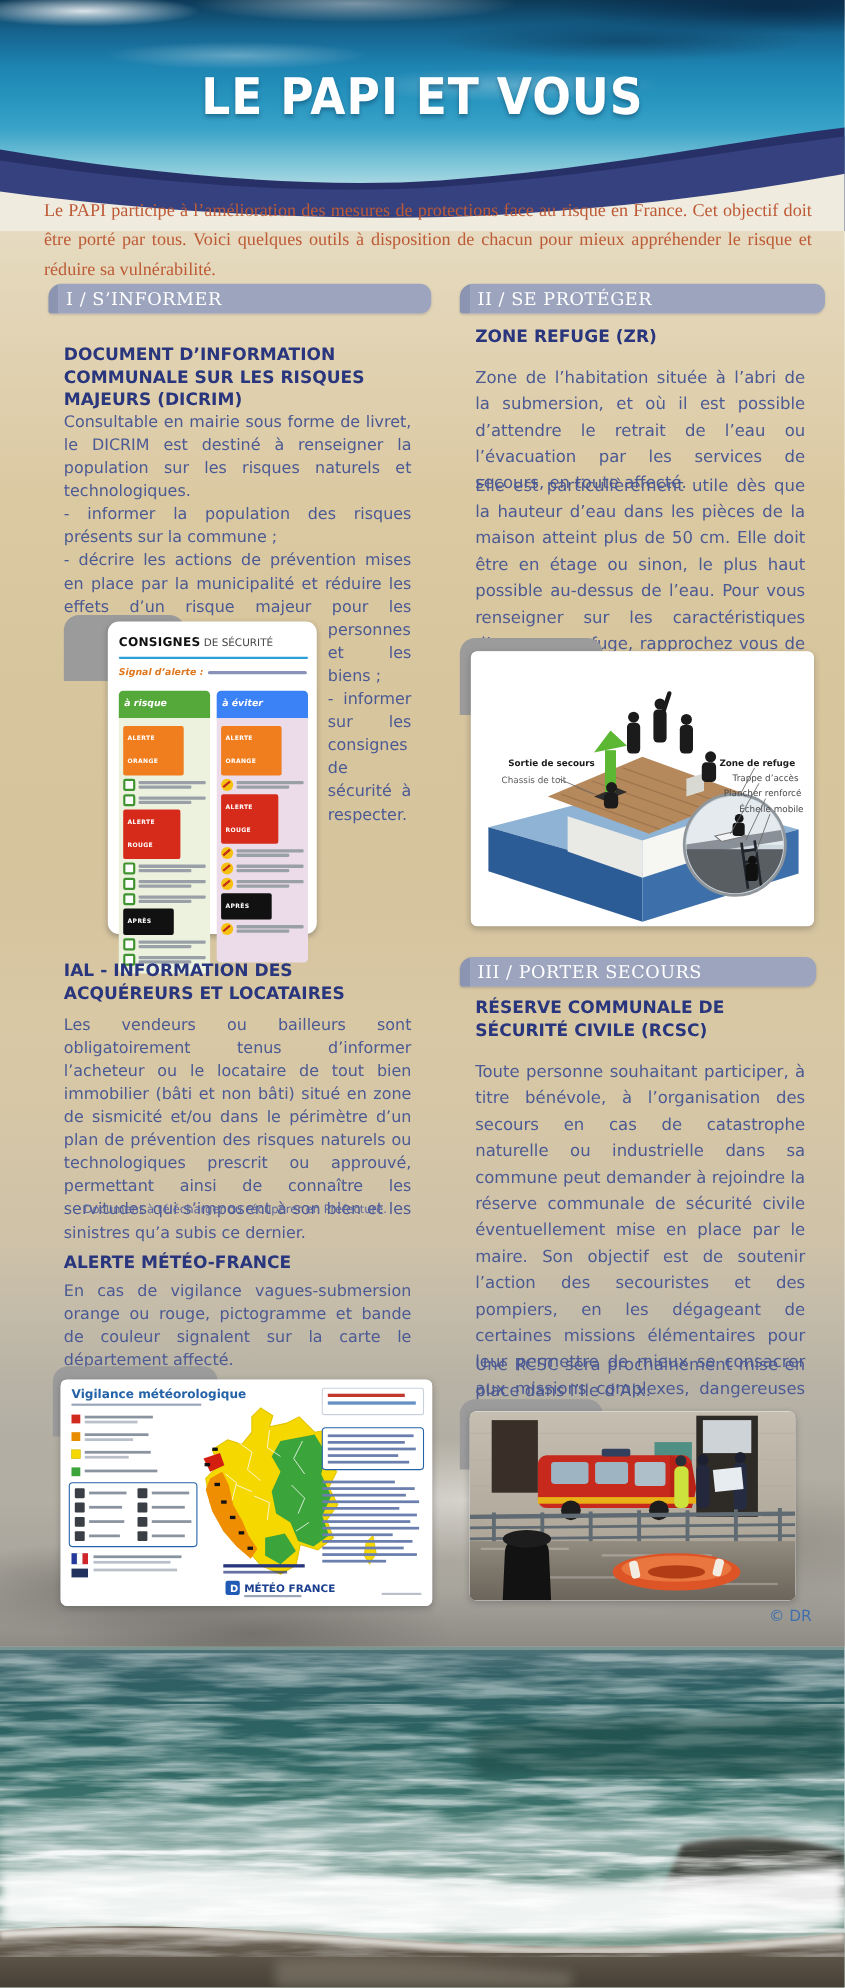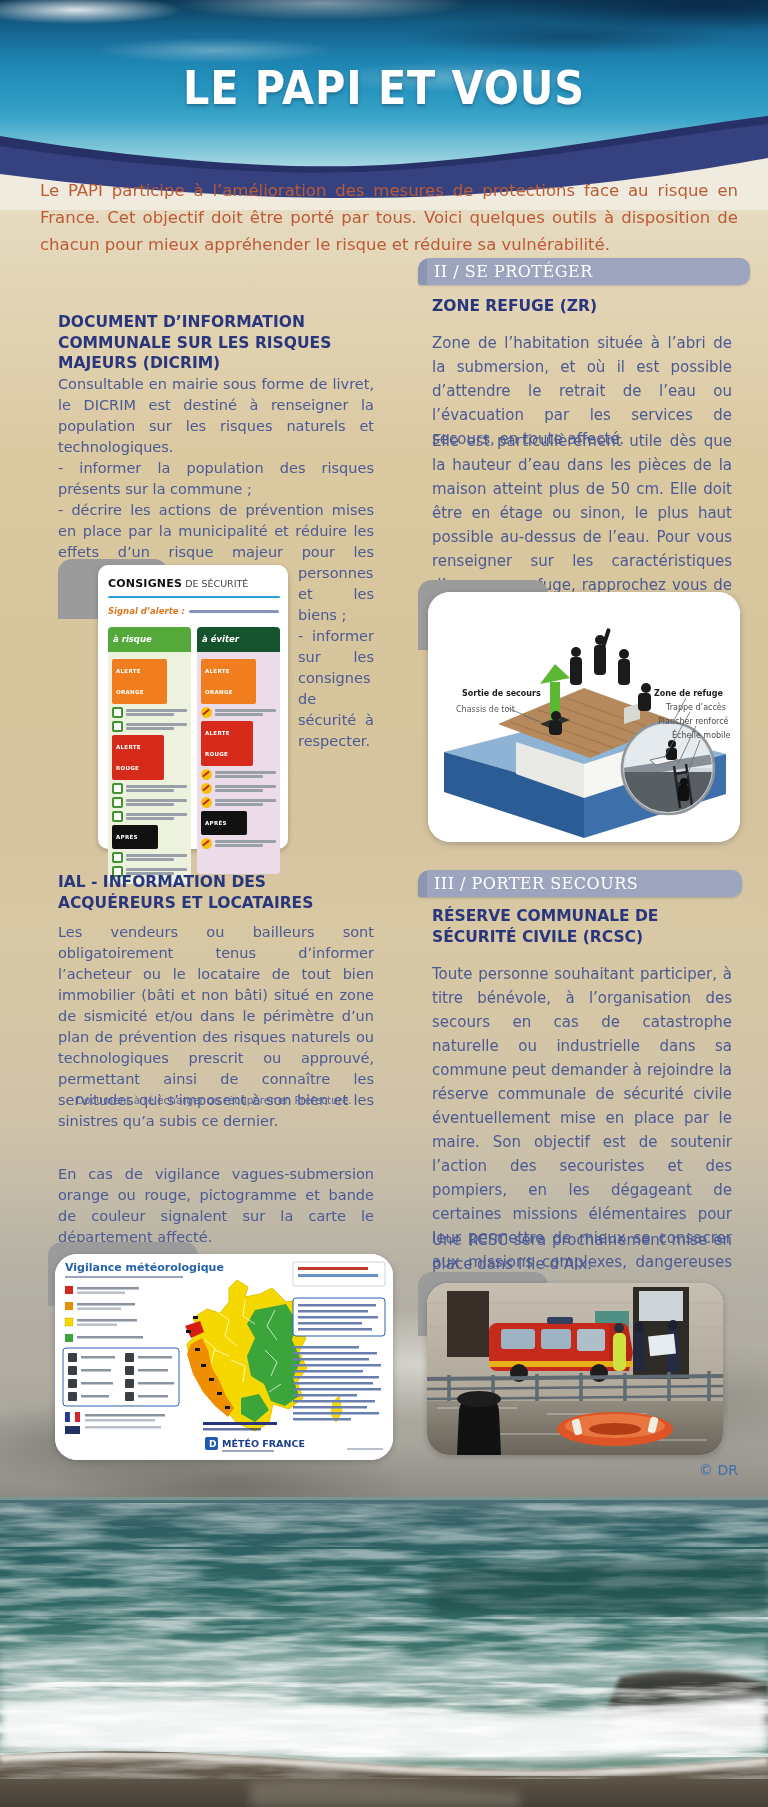--- a/index.html
+++ b/index.html
@@ -33,21 +33,21 @@
       radial-gradient(280px 34px at 92% 4%, rgba(6,28,58,.6), transparent 72%),
       radial-gradient(200px 22px at 60% 46%, rgba(255,255,255,.25), transparent 70%);}
   .swoosh{position:absolute;left:0;top:84px;width:768px;height:126px;}
   .page-title{position:absolute;left:0;top:30px;width:768px;text-align:center;
     color:#ffffff;font-size:46px;font-weight:bold;letter-spacing:1px;
     transform:scaleX(.9);transform-origin:center;
     text-shadow:0 2px 4px rgba(0,30,60,.35);}
 
   
   .intro{position:absolute;left:40px;top:160px;width:698px;
-    color:#bd5a36;font-size:16.5px;line-height:27px;text-align:justify;}
+    color:#bd5a36;font-size:16.5px;line-height:27px;text-align:justify;font-family:Liberation Serif, serif;}
 
   
   .banner{position:absolute;height:27px;box-sizing:border-box;
     background:linear-gradient(90deg,#8b94b0 0 9px,#9da5be 9px);
     border-radius:12px 10px 10px 3px;
     color:#ffffff;font-family:"DejaVu Serif","Liberation Serif",serif;
     font-size:16px;letter-spacing:.5px;line-height:27px;padding-left:16px;
     box-shadow:0 1px 2px rgba(60,60,90,.25);}
   .banner.b1{left:44px;top:258px;width:348px;}
   .banner.b2{left:418px;top:258px;width:332px;}
@@ -68,41 +68,41 @@
   .blk.ial-p{left:58px;top:922px;width:316px;}
   .blk.ial-note{left:76px;top:1094px;width:316px;color:#5b67a0;font-size:10.5px;}
   .blk.alerte-p{left:58px;top:1164px;width:316px;}
   .blk.zr-p1{left:432px;top:331px;width:300px;}
   .blk.zr-p2{left:432px;top:429px;width:300px;}
   .blk.rcsc-p1{left:432px;top:962px;width:300px;}
   .blk.rcsc-p2{left:432px;top:1228px;width:300px;}
   .blk p{margin:0;}
 
   
-  .figcard{position:absolute;background:#ffffff;border-radius:22px;
+  .figcard{position:absolute;background:#ffffff;border-radius:6px;
     box-shadow:0 2px 6px rgba(70,70,70,.35);overflow:hidden;}
   .fold{position:absolute;background:#9b9b9b;border-radius:14px 14px 0 0;}
 
   
   .cs-float{float:left;width:222px;height:284px;margin:2px 10px 2px 8px;position:relative;}
   .cs-fold{position:absolute;left:-8px;top:-6px;width:110px;height:60px;background:#9b9b9b;border-radius:14px 14px 0 0;}
   .cs-card{position:absolute;inset:0;background:#ffffff;border-radius:10px;
     box-shadow:0 2px 5px rgba(70,70,70,.35);padding:8px 8px 6px 10px;box-sizing:border-box;margin-left:32px;}
   .cs-title{font-size:11px;color:#111;}
   .cs-title .b{font-weight:bold;letter-spacing:.2px;}
   .cs-title .r{color:#444;font-size:9.5px;}
   .cs-rule{height:2px;background:#2a9fd8;border-radius:1px;margin:2px 0 3px;}
   .cs-sub{font-size:8.5px;color:#e07820;font-style:italic;font-weight:bold;white-space:nowrap;}
   .cs-sub .micro{display:inline-block;vertical-align:middle;width:90px;height:3px;background:#3a4a8a;opacity:.6;border-radius:2px;margin-left:4px;}
   .cs-cols{display:flex;gap:6px;margin-top:5px;}
   .cs-col{flex:1;}
   .cs-colhead{color:#fff;font-size:8.5px;font-style:italic;font-weight:bold;
     padding:2px 5px;border-radius:4px 4px 0 0;}
   .cs-colhead.green{background:#55a83a;}
-  .cs-colhead.purple{background:#14532d;}
+  .cs-colhead.purple{background:#3b82f6;}
   .cs-body{padding:4px 4px;min-height:214px;border-radius:0 0 4px 4px;}
   .cs-body.greenbg{background:#edf2df;}
   .cs-body.purplebg{background:#ecdcea;}
   .csbar{color:#fff;font-size:5.5px;font-weight:bold;letter-spacing:.3px;
     padding:1.5px 4px;border-radius:2px;margin:3px 0;}
   .csbar.orange{background:#f07d1e;width:62%;}
   .csbar.red{background:#d62b1a;width:58%;}
   .csbar.black{background:#111;width:50%;}
   .cs-it{display:flex;align-items:center;gap:3px;margin:3px 0;}
   .cs-ic{width:11px;height:11px;flex:0 0 11px;border-radius:2px;}
@@ -186,20 +186,21 @@
   <div class="header-photo"></div>
   <svg class="swoosh" viewBox="0 0 768 126">
     <path d="M0,52 C130,74 280,88 400,80 C545,70 665,44 768,32 L768,126 L0,126 Z" fill="#273168"></path>
     <path d="M0,62 C130,82 280,94 400,86 C545,76 665,52 768,40 L768,126 L0,126 Z" fill="#36427f"></path>
     <path d="M0,90 C150,110 330,120 475,110 C610,101 700,86 768,74 L768,126 L0,126 Z" fill="#f0ebdf"></path>
   </svg>
   <h1 class="page-title">LE PAPI ET VOUS</h1>
 
   <p class="intro">Le PAPI participe à l’amélioration des mesures de protections face au risque en France. Cet objectif doit être porté par tous. Voici quelques outils à disposition de chacun pour mieux appréhender le risque et réduire sa vulnérabilité.</p>
 
+  <div class="banner b1">I / S’INFORMER</div>
   <div class="banner b2">II / SE PROTÉGER</div>
   <div class="banner b3">III / PORTER SECOURS</div>
 
   <div class="h3 dicrim">DOCUMENT D’INFORMATION COMMUNALE SUR LES RISQUES MAJEURS (DICRIM)</div>
 
   <div class="blk dicrim-body body-l">
     <p>Consultable en mairie sous forme de livret, le DICRIM est destiné à renseigner la population sur les risques naturels et technologiques.</p>
     <p>- informer la population des risques présents sur la commune ;</p>
     <p>
       <span>- décrire les actions de prévention mises en place par la municipalité et réduire les effets d’un risque</span>
@@ -319,20 +320,21 @@
       </span>
       <span>majeur pour les personnes et les biens ;</span>
     </p>
     <p>- informer sur les consignes de sécurité à respecter.</p>
   </div>
 
   <div class="h3 ial">IAL - INFORMATION DES ACQUÉREURS ET LOCATAIRES</div>
   <div class="blk ial-p body-l">Les vendeurs ou bailleurs sont obligatoirement tenus d’informer l’acheteur ou le locataire de tout bien immobilier (bâti et non bâti) situé en zone de sismicité et/ou dans le périmètre d’un plan de prévention des risques naturels ou technologiques prescrit ou approuvé, permettant ainsi de connaître les servitudes qui s’imposent à son bien et les sinistres qu’a subis ce dernier.</div>
   <div class="blk ial-note">Document à télécharger ou récupérer en Préfecture.</div>
 
+  <div class="h3 alerte">ALERTE MÉTÉO-FRANCE</div>
   <div class="blk alerte-p body-l">En cas de vigilance vagues-submersion orange ou rouge, pictogramme et bande de couleur signalent sur la carte le département affecté.</div>
 
   <div class="fold map-foldtab"></div>
   <div class="figcard map-fig">
     <svg width="338" height="206" viewBox="0 0 338 206">
       <rect width="338" height="206" fill="#ffffff"></rect>
       <text x="10" y="17" font-size="11" font-weight="bold" fill="#2563a8">Vigilance météorologique</text>
       <rect x="10" y="22" width="118" height="2" fill="#9aa6b8"></rect>
 
       <g>

